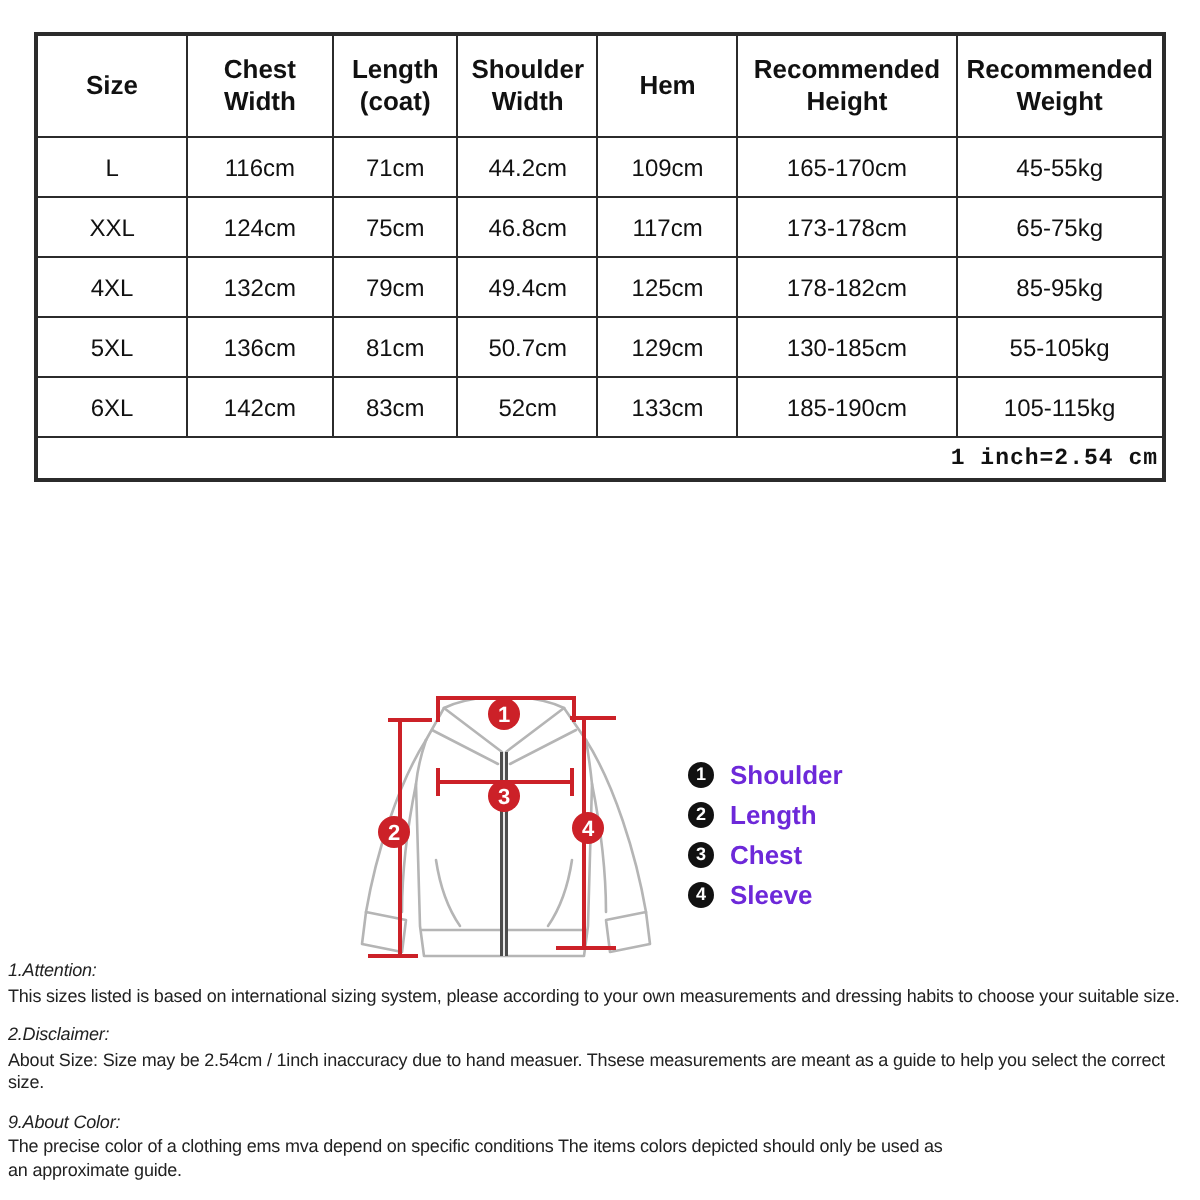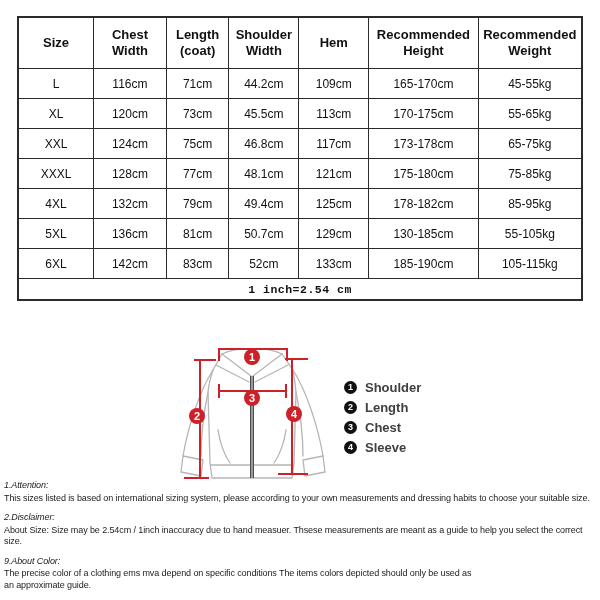--- a/index.html
+++ b/index.html
@@ -14,34 +14,34 @@
     border-collapse:collapse; table-layout:fixed;
     border:2px solid #2b2b2b;
   }
   table.size-chart td {
     border:1px solid #2b2b2b; text-align:center; vertical-align:middle; padding:0 2px;
   }
   tr.head td { height:50px; font-weight:bold; font-size:13px; line-height:1.2; }
   tr.data td { height:29px; font-size:12px; }
   tr.foot td {
     height:20px; font-family:"Liberation Mono", monospace;
-    font-weight:bold; font-size:11.5px; letter-spacing:0.5px;
+    font-weight:bold; font-size:11.5px; letter-spacing:0.5px;text-align:right;
   }
 
   
   .diagram-svg { position:absolute; left:155px; top:337px; }
 
   .legend { position:absolute; left:344px; top:380px; }
   .legend-row { display:flex; align-items:center; margin-bottom:6px; height:14px; }
   .legend-dot {
     width:13px; height:13px; border-radius:50%; background:#111;
     color:#fff; font-size:9px; font-weight:bold; line-height:13px;
     text-align:center; margin-right:8px; flex:0 0 13px;
   }
-  .legend-label { font-size:13px; font-weight:bold; color:#404040; }
+  .legend-label { font-size:13px; font-weight:bold; color:#6d28d9; }
 
   
   .notes {
     position:absolute; left:4px; top:480px; width:594px;
     font-size:9px; line-height:11.5px; color:#222; letter-spacing:-0.1px;
   }
   .note-block { margin-bottom:8px; }
   .note-title { margin-bottom:1px;font-style:italic; }
 </style>
 </head>
@@ -72,47 +72,29 @@
       <tr class="data">
         <td>L</td>
         <td>116cm</td>
         <td>71cm</td>
         <td>44.2cm</td>
         <td>109cm</td>
         <td>165-170cm</td>
         <td>45-55kg</td>
       </tr>
       <tr class="data">
-        <td>XL</td>
-        <td>120cm</td>
-        <td>73cm</td>
-        <td>45.5cm</td>
-        <td>113cm</td>
-        <td>170-175cm</td>
-        <td>55-65kg</td>
-      </tr>
-      <tr class="data">
         <td>XXL</td>
         <td>124cm</td>
         <td>75cm</td>
         <td>46.8cm</td>
         <td>117cm</td>
         <td>173-178cm</td>
         <td>65-75kg</td>
       </tr>
       <tr class="data">
-        <td>XXXL</td>
-        <td>128cm</td>
-        <td>77cm</td>
-        <td>48.1cm</td>
-        <td>121cm</td>
-        <td>175-180cm</td>
-        <td>75-85kg</td>
-      </tr>
-      <tr class="data">
         <td>4XL</td>
         <td>132cm</td>
         <td>79cm</td>
         <td>49.4cm</td>
         <td>125cm</td>
         <td>178-182cm</td>
         <td>85-95kg</td>
       </tr>
       <tr class="data">
         <td>5XL</td>

